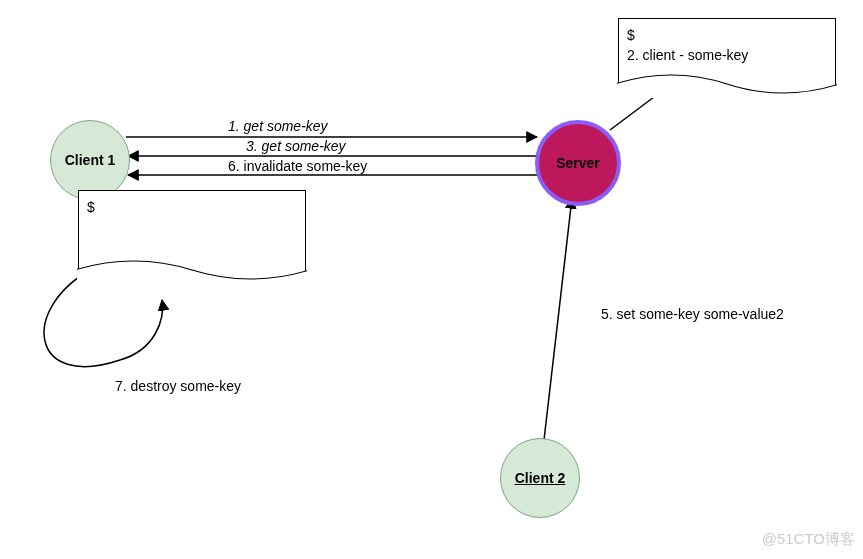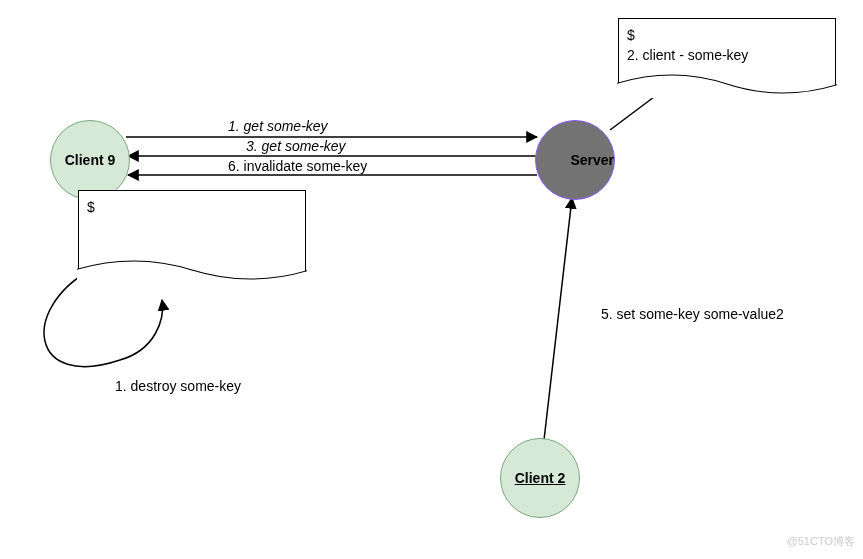--- a/index.html
+++ b/index.html
@@ -21,25 +21,24 @@
       font-weight: bold;
       white-space: nowrap;
     }
     .client-circle {
       background: #d6e9d7;
       border: 1px solid #7ba87e;
       width: 78px;
       height: 78px;
     }
     .server-circle {
-      background: #737373;
-      border: 1px solid #8b5cf6;
+      background: #be185d;
+      border: 4px solid #8b5cf6;
       width: 78px;
       height: 78px;
-      justify-content: flex-end;
     }
     .note {
       position: absolute;
       background: #fff;
       border: 1px solid #000;
       padding: 6px 8px;
       line-height: 1.45em;
     }
     .note-wave-mask {
       position: absolute;
@@ -54,21 +53,21 @@
       position: absolute;
       white-space: nowrap;
       font-size: 14px;
     }
     svg { position: absolute; }
     .watermark {
       position: absolute;
       right: 8px;
       bottom: 10px;
       color: #ccc;
-      font-size: 11px;
+      font-size: 15px;
     }
   </style>
 </head>
 <body>
 
 <svg width="863" height="559">
   <defs>
     <marker id="arrow" viewBox="0 0 10 10" refX="9" refY="5" markerWidth="8" markerHeight="8" orient="auto-start-reverse">
       <path d="M 0 0 L 10 5 L 0 10 z" fill="#000"></path>
     </marker>
@@ -81,21 +80,21 @@
   <line x1="537" y1="175" x2="128" y2="175" stroke="#000" stroke-width="1.5" marker-end="url(#arrow)"></line>
 
   <line x1="610" y1="130" x2="670" y2="85" stroke="#000" stroke-width="1.5" marker-end="url(#arrow)"></line>
 
   <line x1="544" y1="440" x2="572" y2="198" stroke="#000" stroke-width="1.5" marker-end="url(#arrow)"></line>
 
   <path d="M 90 270 C 20 310, 30 390, 120 360 C 155 350, 165 320, 162 300" fill="none" stroke="#000" stroke-width="1.5" marker-end="url(#arrow)"></path>
 </svg>
 
 <div class="circle client-circle" style="left:50px; top:120px;">
-  <span>Client 9</span>
+  <span>Client 1</span>
 </div>
 
 <div class="circle server-circle" style="left:535px; top:120px;">
   <span>Server</span>
 </div>
 
 <div class="circle client-circle" style="left:500px; top:438px;text-decoration:underline;">
   <span>Client 2</span>
 </div>
 
@@ -115,15 +114,15 @@
     <svg width="100%" height="28" preserveAspectRatio="none" viewBox="0 0 210 28">
       <path d="M -2 14 Q 52 -4 105 14 T 212 14 L 212 30 L -2 30 Z" fill="#fff" stroke="#000" stroke-width="1"></path>
     </svg>
   </div>
 </div>
 
 <div class="msg-label" style="left:228px; top:118px;font-style:italic;">1. get some-key</div>
 <div class="msg-label" style="left:246px; top:138px;font-style:italic;">3. get some-key</div>
 <div class="msg-label" style="left:228px; top:158px;">6. invalidate some-key</div>
 <div class="msg-label" style="left:570px; top:306px;margin-left:31px;">5. set some-key some-value2</div>
-<div class="msg-label" style="left:115px; top:378px;">1. destroy some-key</div>
+<div class="msg-label" style="left:115px; top:378px;">7. destroy some-key</div>
 
 <div class="watermark">@51CTO博客</div>
 
 </body></html>

